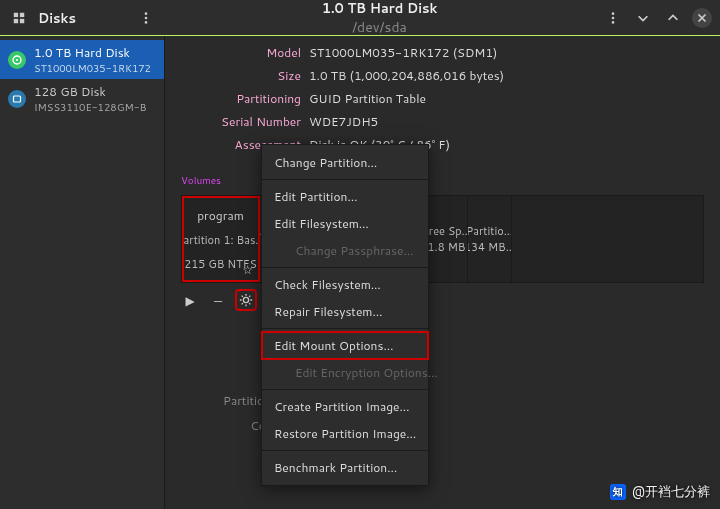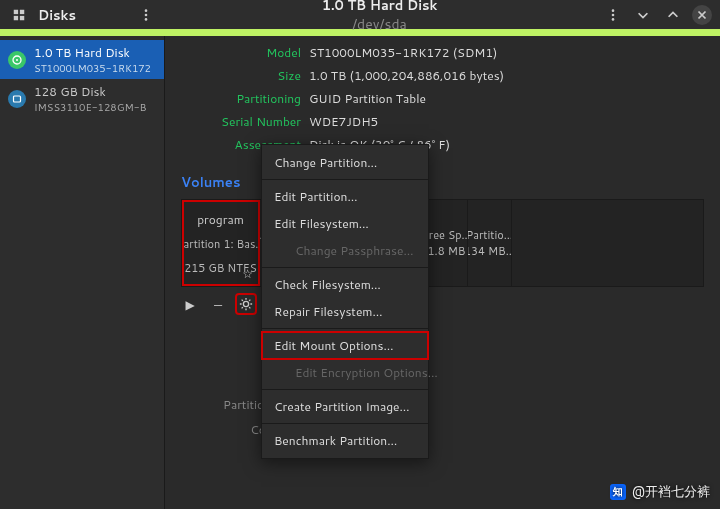--- a/index.html
+++ b/index.html
@@ -1,20 +1,20 @@
 <!DOCTYPE html>
 <html><head>
 <meta charset="utf-8">
 <style>
   * { box-sizing: border-box; margin: 0; padding: 0; font-family: "Cantarell", "Segoe UI", sans-serif; }
   body { background: #1a1a1a; color: #ccc; width: 720px; height: 509px; overflow: hidden; font-size: 12px; position: relative; }
   .window { display: flex; flex-direction: column; height: 100%; background: #2a2a2a; }
 
   
-  .header { display: flex; align-items: center; background: #2d2d2d; height: 36px; border-bottom: 7px solid #bef264; }
+  .header { display: flex; align-items: center; background: #2d2d2d; height: 36px; border-bottom: 1px solid #bef264; }
   .header-left { display: flex; align-items: center; padding: 0 8px; gap: 8px; width: 165px; }
   .header-center { flex: 1; text-align: center; }
   .header-right { display: flex; align-items: center; gap: 8px; padding: 0 8px; }
   .header .title { font-weight: 600; color: #eee; font-size: 13px; }
   .header .subtitle { font-size: 14px; color: #888; }
   .hbtn { width: 22px; height: 22px; border-radius: 3px; display: flex; align-items: center; justify-content: center; cursor: pointer; color: #ccc; }
   .hbtn svg { width: 14px; height: 14px; }
   .close-btn { border-radius: 50%; background: #444; width: 20px; height: 20px; }
 
   
@@ -27,24 +27,24 @@
   .disk-icon { width: 18px; height: 18px; border-radius: 50%; background: #3ac769; display:flex; align-items:center; justify-content:center; flex-shrink:0; }
   .disk-icon.ssd { background: #2a7aae; }
   .disk-icon svg { width: 10px; height: 10px; fill: #fff; }
   .disk-text .d-title { font-size: 12px; color: inherit; }
   .disk-text .d-sub { font-size: 10px; color: #aaa; }
   .disk-item.selected .d-sub { color: #cde; }
 
   
   .main { flex: 1; padding: 8px 0 0 0; overflow: hidden; position: relative; }
   .info-grid { display: grid; grid-template-columns: 120px 1fr; gap: 6px 8px; padding: 0 16px 12px 16px; }
-  .info-grid .label { text-align: right; color: #22c55e; font-size: 12px; }
+  .info-grid .label { text-align: right; color: #f9a8d4; font-size: 12px; }
   .info-grid .value { color: #ddd; font-size: 12px; }
 
-  .section-title { font-weight: 700; color: #3b82f6; padding: 8px 16px; font-size: 13px; }
+  .section-title { font-weight: 400; color: #d946ef; padding: 8px 16px; font-size: 10px; }
 
   
   .volumes { display: flex; margin: 0 16px; background: #232323; border: 1px solid #1a1a1a; height: 88px; }
   .vol { border-right: 1px solid #1a1a1a; display: flex; flex-direction: column; align-items: center; justify-content: center; padding: 4px; text-align: center; font-size: 11px; color: #ccc; position: relative; overflow: hidden; white-space: nowrap; }
   .vol.red-border { outline: 2px solid #cc0000; outline-offset: -2px; }
   .vol.sel { background: #2a4a7a; }
   .vol .vname { font-size: 12px; }
   .vol .vline { font-size: 11px; color: #bbb; }
   .vol .star { position: absolute; bottom: 4px; right: 6px; color: #ccc; font-size: 12px; }
   .vol .play { position: absolute; bottom: 4px; left: 6px; color: #ccc; font-size: 10px; }
@@ -236,20 +236,21 @@
   <div class="mitem">Edit Filesystem…</div>
   <div class="mitem disabled">Change Passphrase…</div>
   <div class="sep"></div>
   <div class="mitem">Check Filesystem…</div>
   <div class="mitem">Repair Filesystem…</div>
   <div class="sep"></div>
   <div class="mitem red-border">Edit Mount Options…</div>
   <div class="mitem disabled">Edit Encryption Options…</div>
   <div class="sep"></div>
   <div class="mitem">Create Partition Image…</div>
+  <div class="mitem">Restore Partition Image…</div>
   <div class="sep"></div>
   <div class="mitem">Benchmark Partition…</div>
 </div>
 
 <div class="watermark">
   <div class="zh-logo">知</div>
   <span>@开裆七分裤</span>
 </div>
 
 </body></html>

